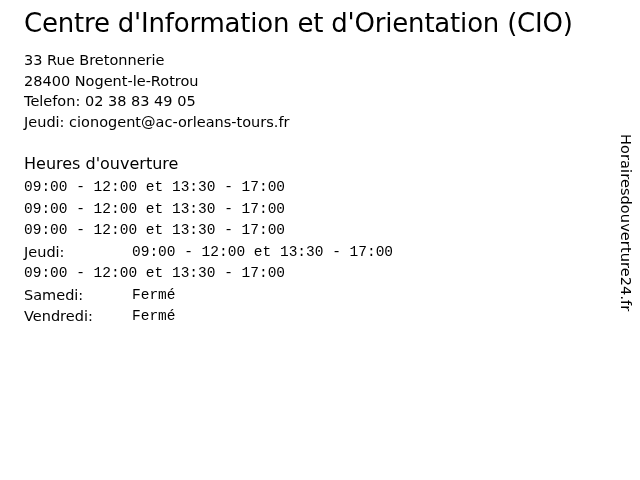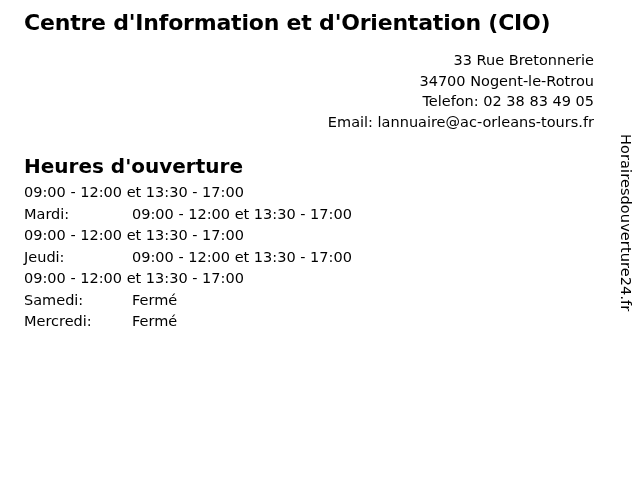--- a/index.html
+++ b/index.html
@@ -22,54 +22,54 @@
     width: 640px;
     height: 480px;
   }
   .content {
     position: absolute;
     left: 24px;
     top: 10px;
     width: 570px;
   }
   .title {
-    font-size: 22px;
-    font-weight: bold;
+    font-size: 26px;
+    font-weight: normal;
     letter-spacing: -0.2px;
     line-height: 26px;
     margin: 0 0 14px 0;
     white-space: nowrap;
   }
   .addr-line {
     font-size: 14.5px;
     line-height: 20.5px;
     white-space: nowrap;
-    text-align: right;
   }
   .section-title {
-    font-size: 20px;
-    font-weight: bold;
+    font-size: 16px;
+    font-weight: normal;
     margin-top: 22px;
     margin-bottom: 2px;
   }
   .hours {
     margin-top: 4px;
   }
   .hours-row {
     display: flex;
     font-size: 14.5px;
     line-height: 21.5px;
   }
   .day {
     width: 108px;
     flex: 0 0 108px;
     white-space: nowrap;
   }
   .time {
     white-space: nowrap;
+    font-family: Liberation Mono, monospace;
   }
   .sidebar-text {
     position: absolute;
     right: 6px;
     top: 134px;
     font-size: 14.5px;
     color: #000000;
     writing-mode: vertical-rl;
     text-orientation: mixed;
     white-space: nowrap;
@@ -80,51 +80,50 @@
 <body>
 
 <div class="page">
 
   <div class="content">
 
     <h1 class="title">Centre d'Information et d'Orientation (CIO)</h1>
 
     <div class="address-block">
       <div class="addr-line">33 Rue Bretonnerie</div>
-      <div class="addr-line">34700 Nogent-le-Rotrou</div>
+      <div class="addr-line">28400 Nogent-le-Rotrou</div>
       <div class="addr-line">Telefon: 02 38 83 49 05</div>
-      <div class="addr-line">Email: lannuaire@ac-orleans-tours.fr</div>
+      <div class="addr-line">Jeudi: cionogent@ac-orleans-tours.fr</div>
     </div>
 
     <div class="section-title">Heures d'ouverture</div>
 
     <div class="hours">
       <div class="hours-row">
         <div class="time">09:00 - 12:00 et 13:30 - 17:00</div>
       </div>
       <div class="hours-row">
-        <div class="day">Mardi:</div>
         <div class="time">09:00 - 12:00 et 13:30 - 17:00</div>
       </div>
       <div class="hours-row">
         <div class="time">09:00 - 12:00 et 13:30 - 17:00</div>
       </div>
       <div class="hours-row">
         <div class="day">Jeudi:</div>
         <div class="time">09:00 - 12:00 et 13:30 - 17:00</div>
       </div>
       <div class="hours-row">
         <div class="time">09:00 - 12:00 et 13:30 - 17:00</div>
       </div>
       <div class="hours-row">
         <div class="day">Samedi:</div>
         <div class="time">Fermé</div>
       </div>
       <div class="hours-row">
-        <div class="day">Mercredi:</div>
+        <div class="day">Vendredi:</div>
         <div class="time">Fermé</div>
       </div>
     </div>
 
   </div>
 
   <div class="sidebar-text">Horairesdouverture24.fr</div>
 
 </div>
 

